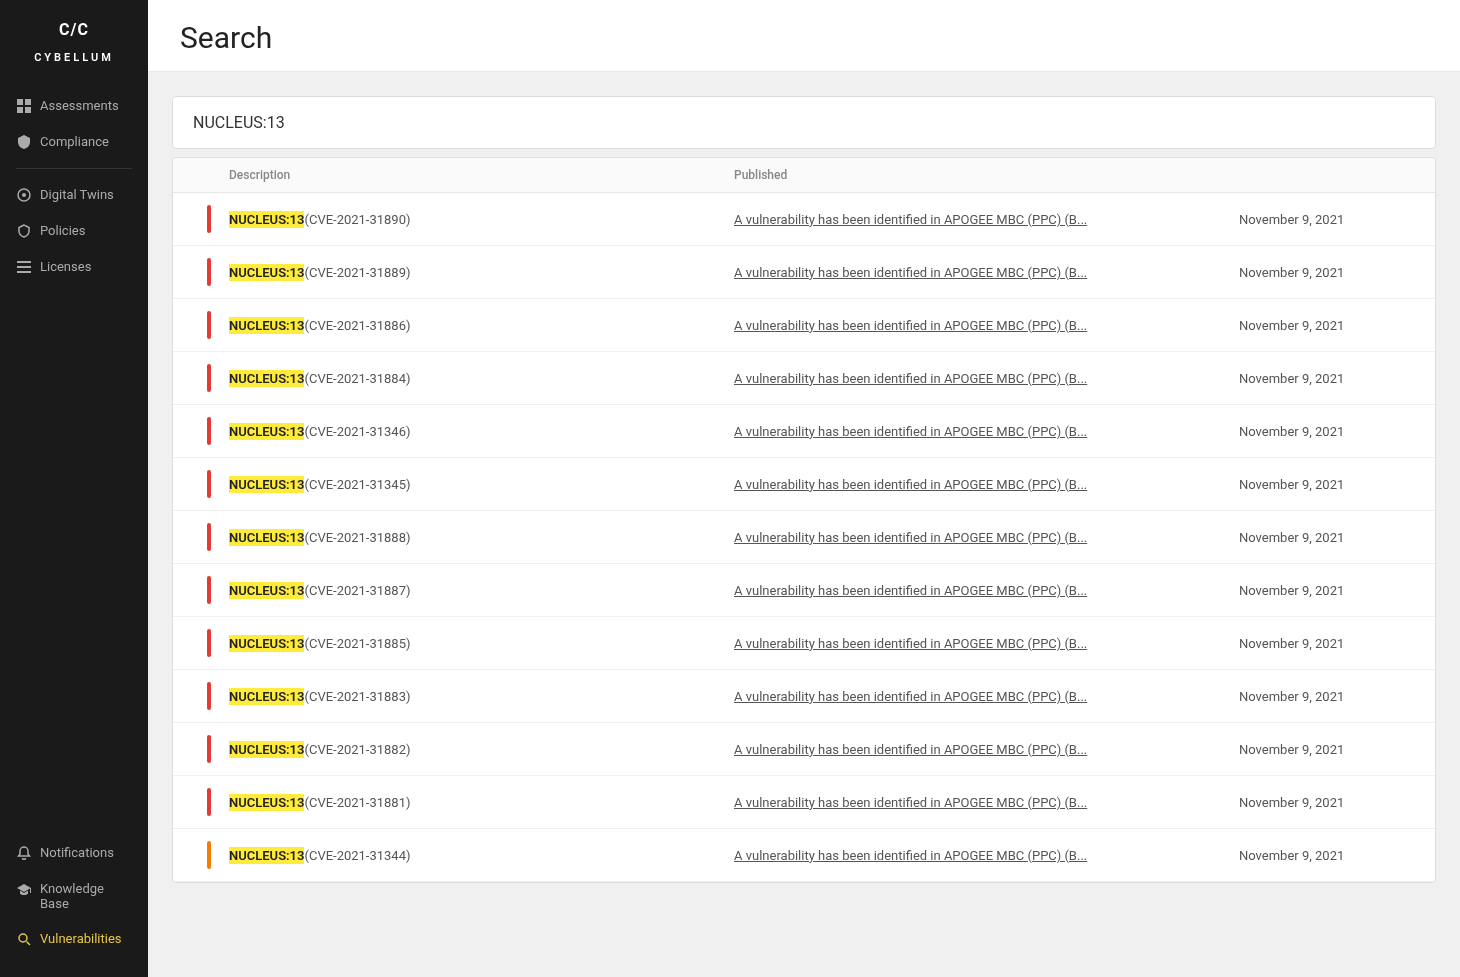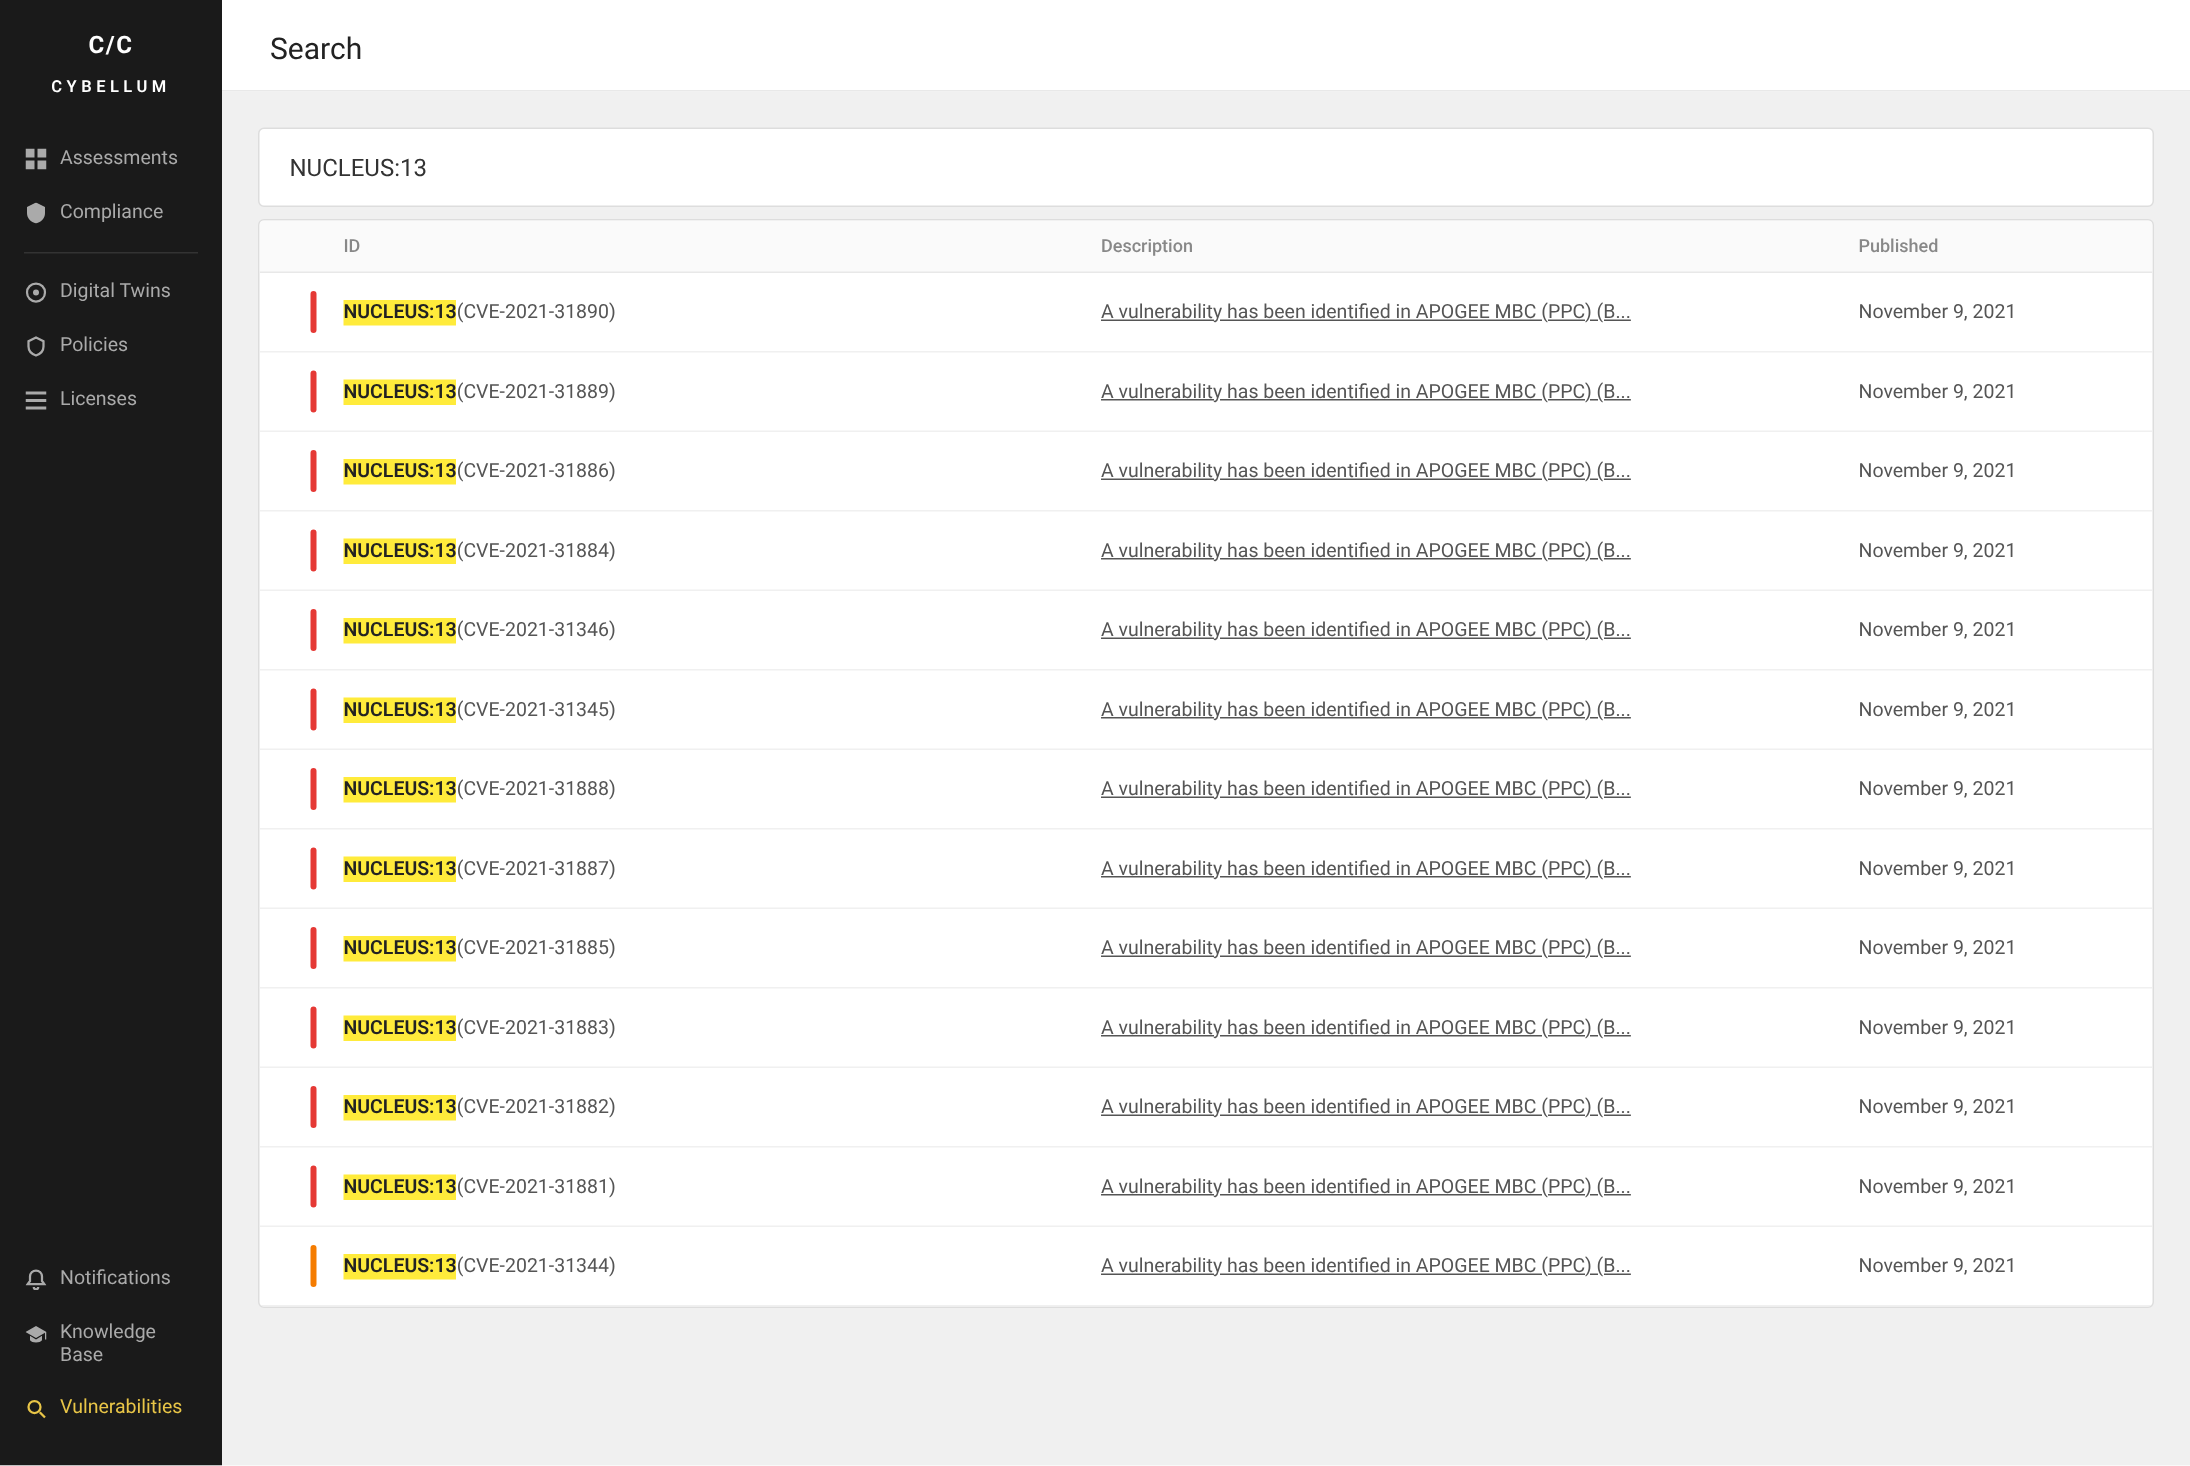--- a/index.html
+++ b/index.html
@@ -75,21 +75,21 @@
       flex-direction: column;
       background: #fff;
       overflow: hidden;
     }
     #page-header {
       padding: 20px 32px 16px;
       background: #fff;
       border-bottom: 1px solid #e8e8e8;
     }
     #page-title {
-      font-size: 20px;
+      font-size: 30px;
       font-weight: 400;
       color: #222;
     }
     #content-area {
       flex: 1;
       overflow-y: auto;
       background: #f0f0f0;
       padding: 24px;
     }
 
@@ -275,21 +275,20 @@
 
   <div id="content-area">
 
     <div id="search-box">
       <span id="search-query">NUCLEUS:13</span>
     </div>
 
     <div id="results-table">
       <div id="table-header">
         <span class="col-header"></span>
-        <span class="col-header">ID</span>
         <span class="col-header">Description</span>
         <span class="col-header">Published</span>
       </div>
       <div id="table-body">
 
       <div class="table-row">
       <div style="display:flex;align-items:center;">
         <div class="severity-bar"></div>
       </div>
       <div class="cell-id">

